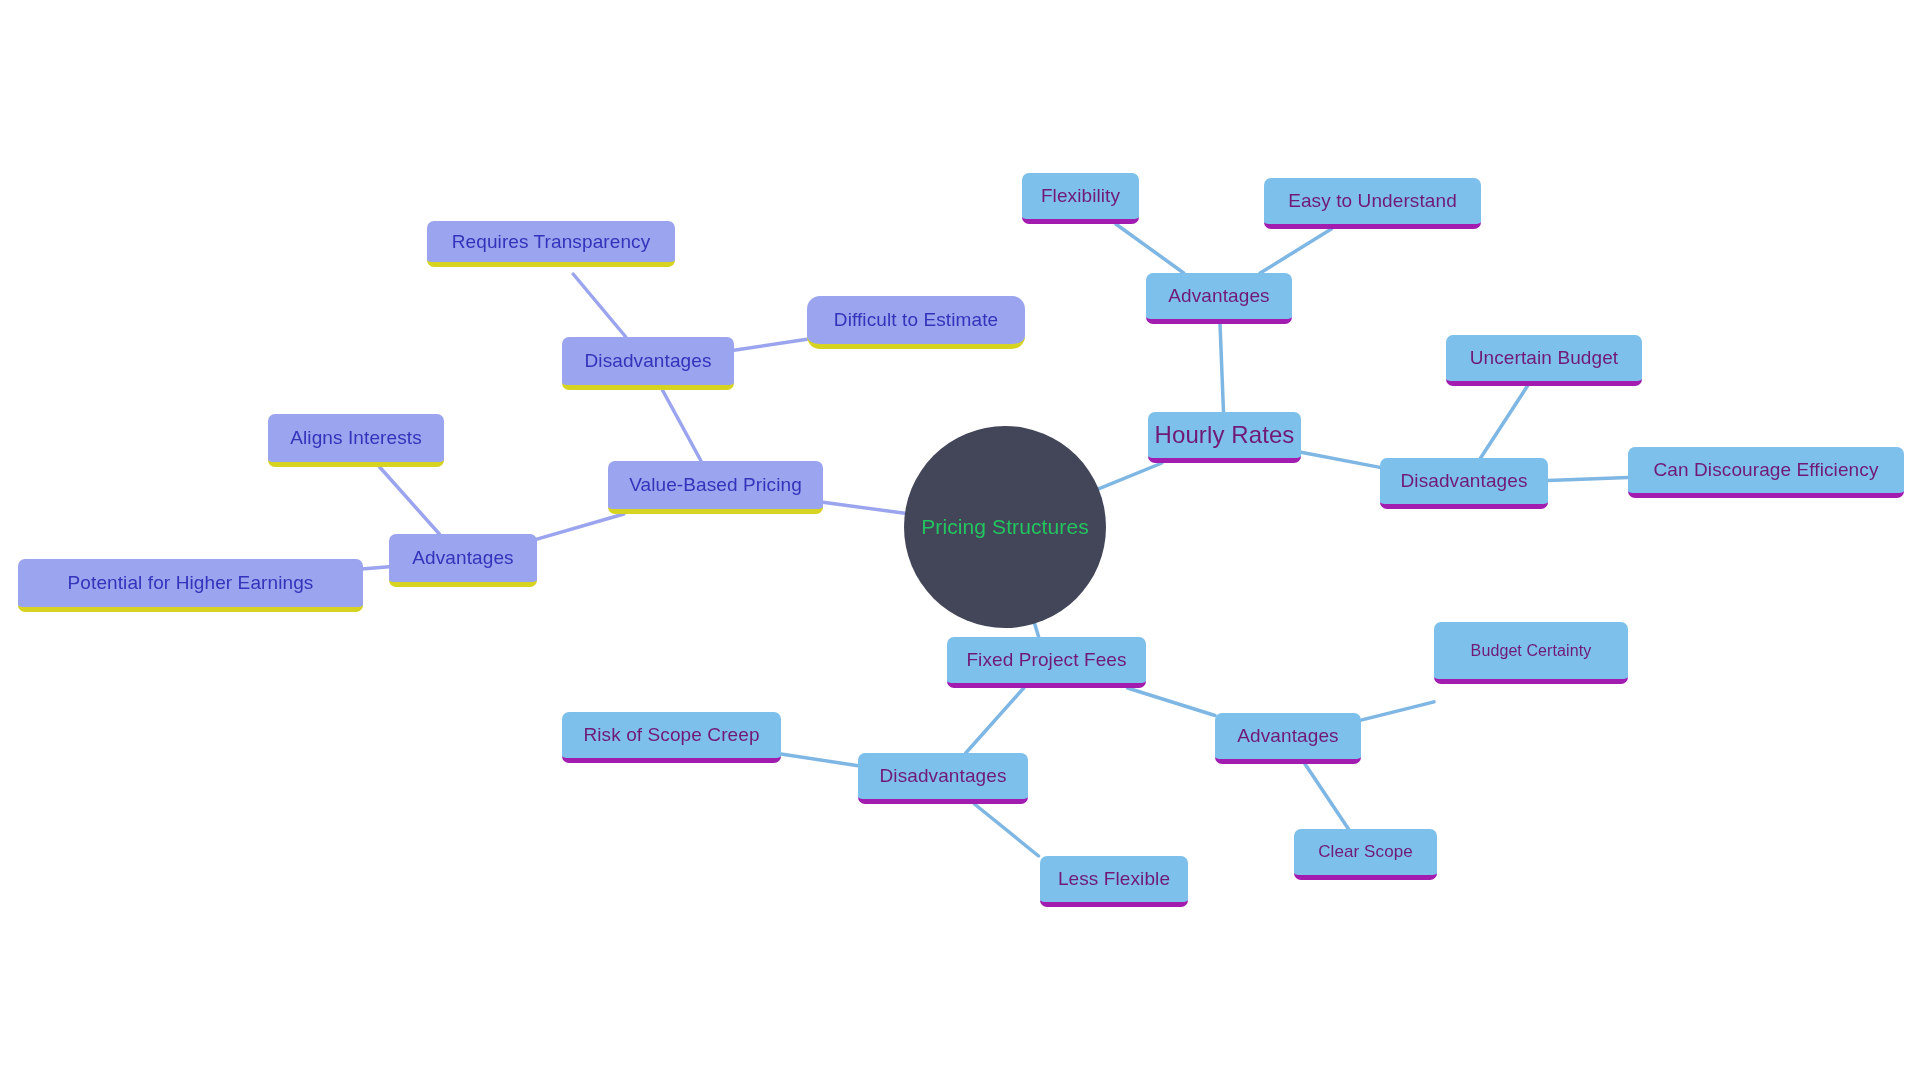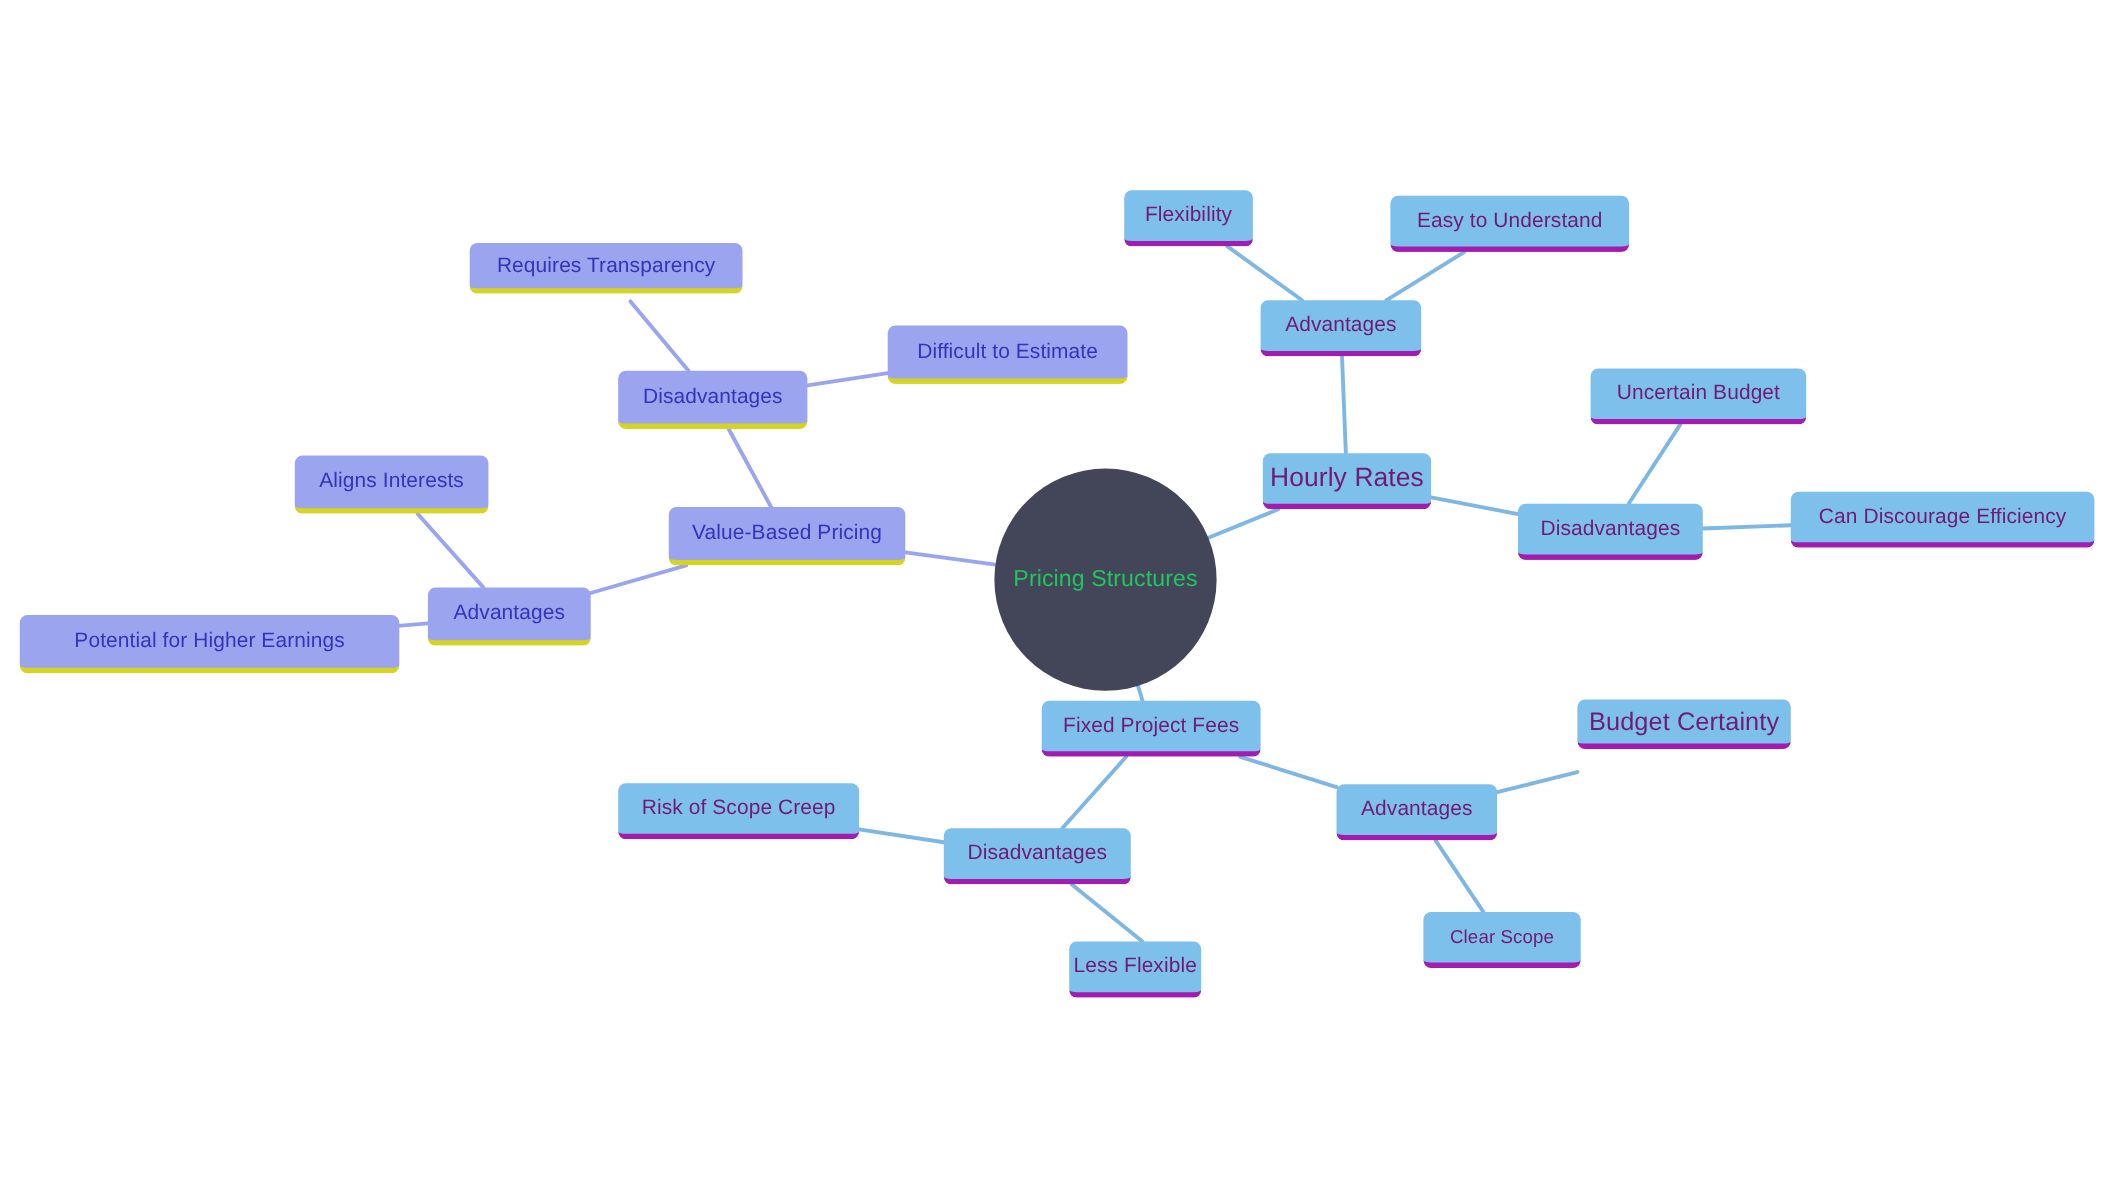--- a/index.html
+++ b/index.html
@@ -98,45 +98,45 @@
       </div>
       <div class="node node-blue" style="left: 1628px; top: 447px; width: 276px; height: 51px; font-size: 19px; align-items: center;">
         <span>Can Discourage Efficiency</span>
       </div>
       <div class="node node-blue" style="left: 947px; top: 637px; width: 199px; height: 51px; font-size: 19px;">
         <span>Fixed Project Fees</span>
       </div>
       <div class="node node-blue" style="left: 1215px; top: 713px; width: 146px; height: 51px; font-size: 19px;">
         <span>Advantages</span>
       </div>
-      <div class="node node-blue" style="left: 1434px; top: 636px; width: 194px; height: 45px; font-size: 23px;">
+      <div class="node node-blue" style="left: 1434px; top: 622px; width: 194px; height: 62px; font-size: 16px;">
         <span>Budget Certainty</span>
       </div>
       <div class="node node-blue" style="left: 1294px; top: 829px; width: 143px; height: 51px; font-size: 17px;">
         <span>Clear Scope</span>
       </div>
       <div class="node node-blue" style="left: 858px; top: 753px; width: 170px; height: 51px; font-size: 19px;">
         <span>Disadvantages</span>
       </div>
       <div class="node node-blue" style="left: 562px; top: 712px; width: 219px; height: 51px; font-size: 19px;">
         <span>Risk of Scope Creep</span>
       </div>
-      <div class="node node-blue" style="left: 972px; top: 856px; width: 120px; height: 51px; font-size: 19px;">
+      <div class="node node-blue" style="left: 1040px; top: 856px; width: 148px; height: 51px; font-size: 19px;">
         <span>Less Flexible</span>
       </div>
       <div class="node node-purple" style="left: 608px; top: 461px; width: 215px; height: 53px; font-size: 19px;">
         <span>Value-Based Pricing</span>
       </div>
       <div class="node node-purple" style="left: 562px; top: 337px; width: 172px; height: 53px; font-size: 19px;">
         <span>Disadvantages</span>
       </div>
       <div class="node node-purple" style="left: 427px; top: 221px; width: 248px; height: 46px; font-size: 19px;">
         <span>Requires Transparency</span>
       </div>
-      <div class="node node-purple" style="left: 807px; top: 296px; width: 218px; height: 53px; font-size: 19px;">
+      <div class="node node-purple" style="left: 807px; top: 296px; width: 218px; height: 53px; font-size: 19px; border-radius: 13px;">
         <span>Difficult to Estimate</span>
       </div>
       <div class="node node-purple" style="left: 389px; top: 534px; width: 148px; height: 53px; font-size: 19px;">
         <span>Advantages</span>
       </div>
       <div class="node node-purple" style="left: 268px; top: 414px; width: 176px; height: 53px; font-size: 19px;">
         <span>Aligns Interests</span>
       </div>
       <div class="node node-purple" style="left: 18px; top: 559px; width: 345px; height: 53px; font-size: 19px;">
         <span>Potential for Higher Earnings</span>

